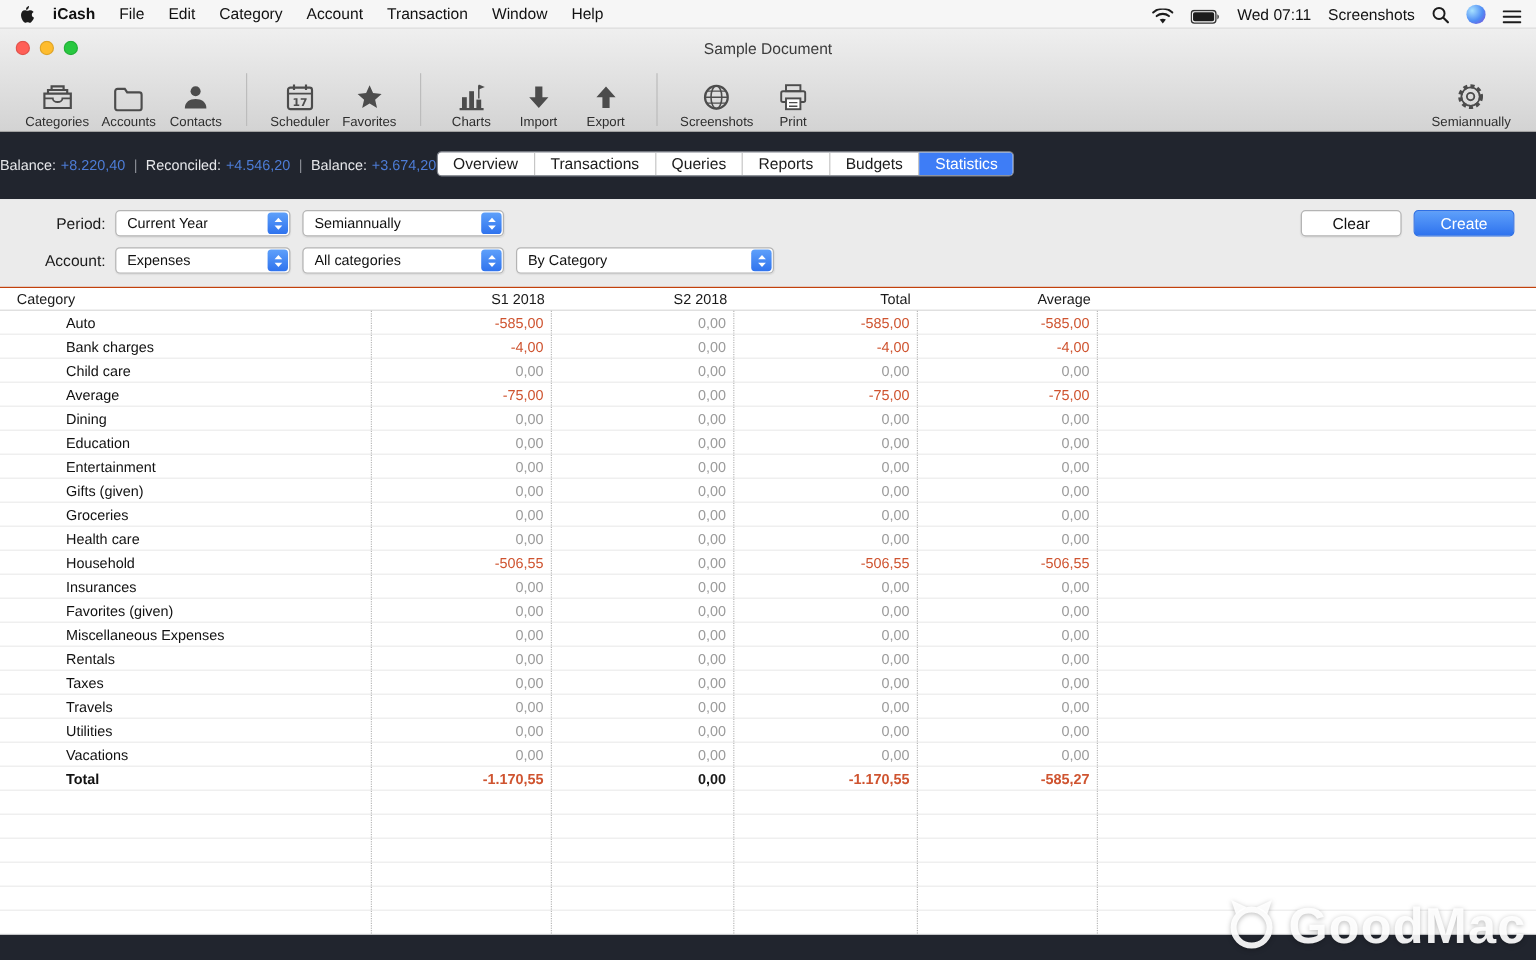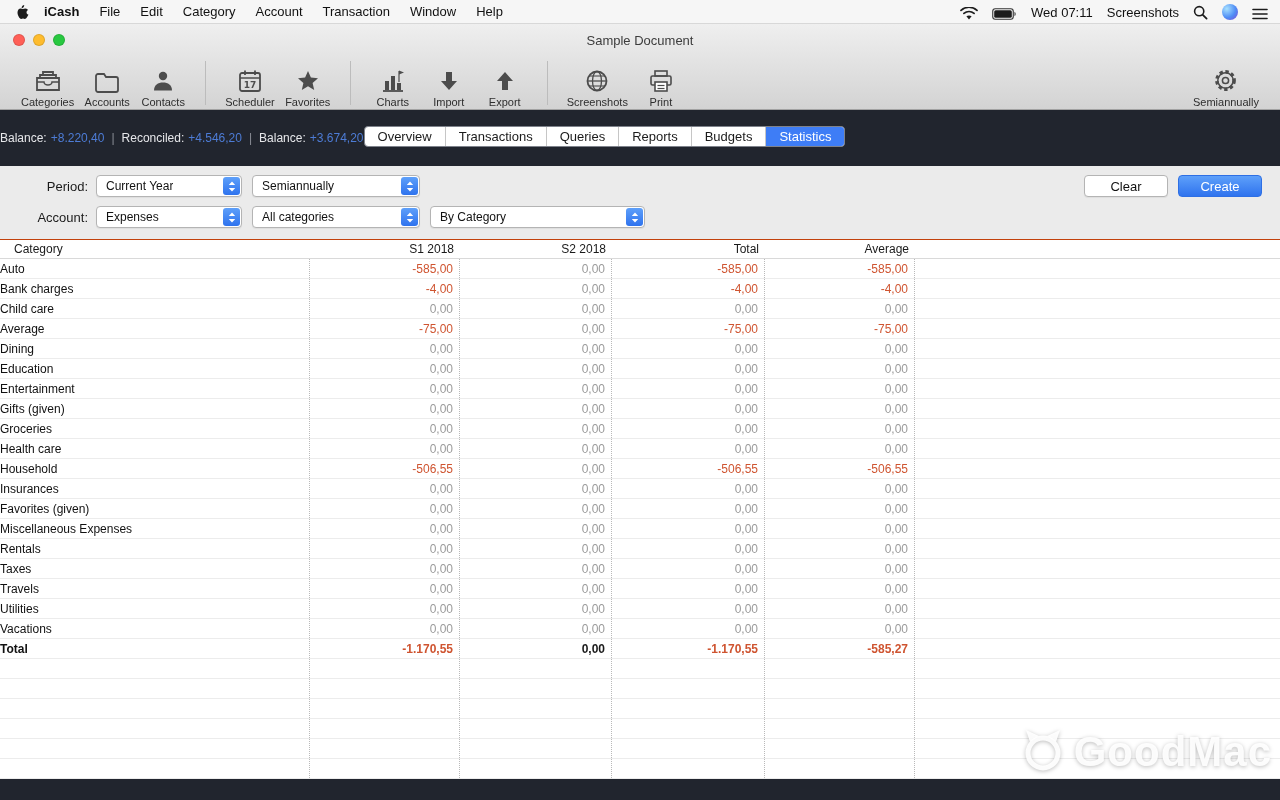--- a/index.html
+++ b/index.html
@@ -69,31 +69,31 @@
   .btn-create{background:linear-gradient(#5ea0fa,#2f73ee);color:#fff;border:1px solid #2e6fe4;}
 
   
   .table{font-size:12px;}
   .thead,.trow{display:grid;grid-template-columns:310px 150px 152px 153px 150px 1fr;}
   .thead{height:19px;align-items:center;border-bottom:1px solid #d9d9d9;color:#1a1a1a;}
   .th.cat{padding-left:14px;}
   .th.num{text-align:right;padding-right:6px;}
   .trow{height:20px;align-items:center;border-bottom:1px solid #ececec;}
   .td{height:100%;display:flex;align-items:center;overflow:hidden;}
-  .td.cat{padding-left:0;color:#111;border-right:1px dotted #b9b9b9;}
+  .td.cat{padding-left:10px;color:#111;border-right:1px dotted #b9b9b9;margin-left:45px;}
   .td.num{justify-content:flex-end;padding-right:6px;border-right:1px dotted #b9b9b9;}
   .td.filler{border-right:none;}
   .td.zero{color:var(--zero-gray,#9b9b9b);}
   .td.neg{color:var(--negative,#cf5430);}
   .trow.total{font-weight:bold;}
   .trow.total .td.zero{color:#1a1a1a;}
 
   
   .bottom-bar{position:absolute;left:0;right:0;bottom:0;height:21px;background:var(--dark-bar,#21252e);}
-  .watermark{position:absolute;right:8px;bottom:24px;display:flex;align-items:center;gap:8px;
+  .watermark{position:absolute;right:8px;bottom:4px;display:flex;align-items:center;gap:8px;
     z-index:10;color:rgba(255,255,255,0.92);filter:drop-shadow(0 1px 2px rgba(0,0,0,0.28));}
   .wm-text{font-size:42px;font-weight:bold;letter-spacing:1px;}
 </style>
 </head>
 <body>
 
 <div class="menu-bar">
   <div class="apple">
     <svg width="14" height="16" viewBox="0 0 14 16">
       <path d="M7.5 3.2 C8.3 2.2 8.2 1 8.2 1 C8.2 1 7 1.2 6.3 2.1 C5.6 3 5.7 4.1 5.7 4.1 C5.7 4.1 6.8 4.1 7.5 3.2 Z" fill="#1c1c1c"></path>

